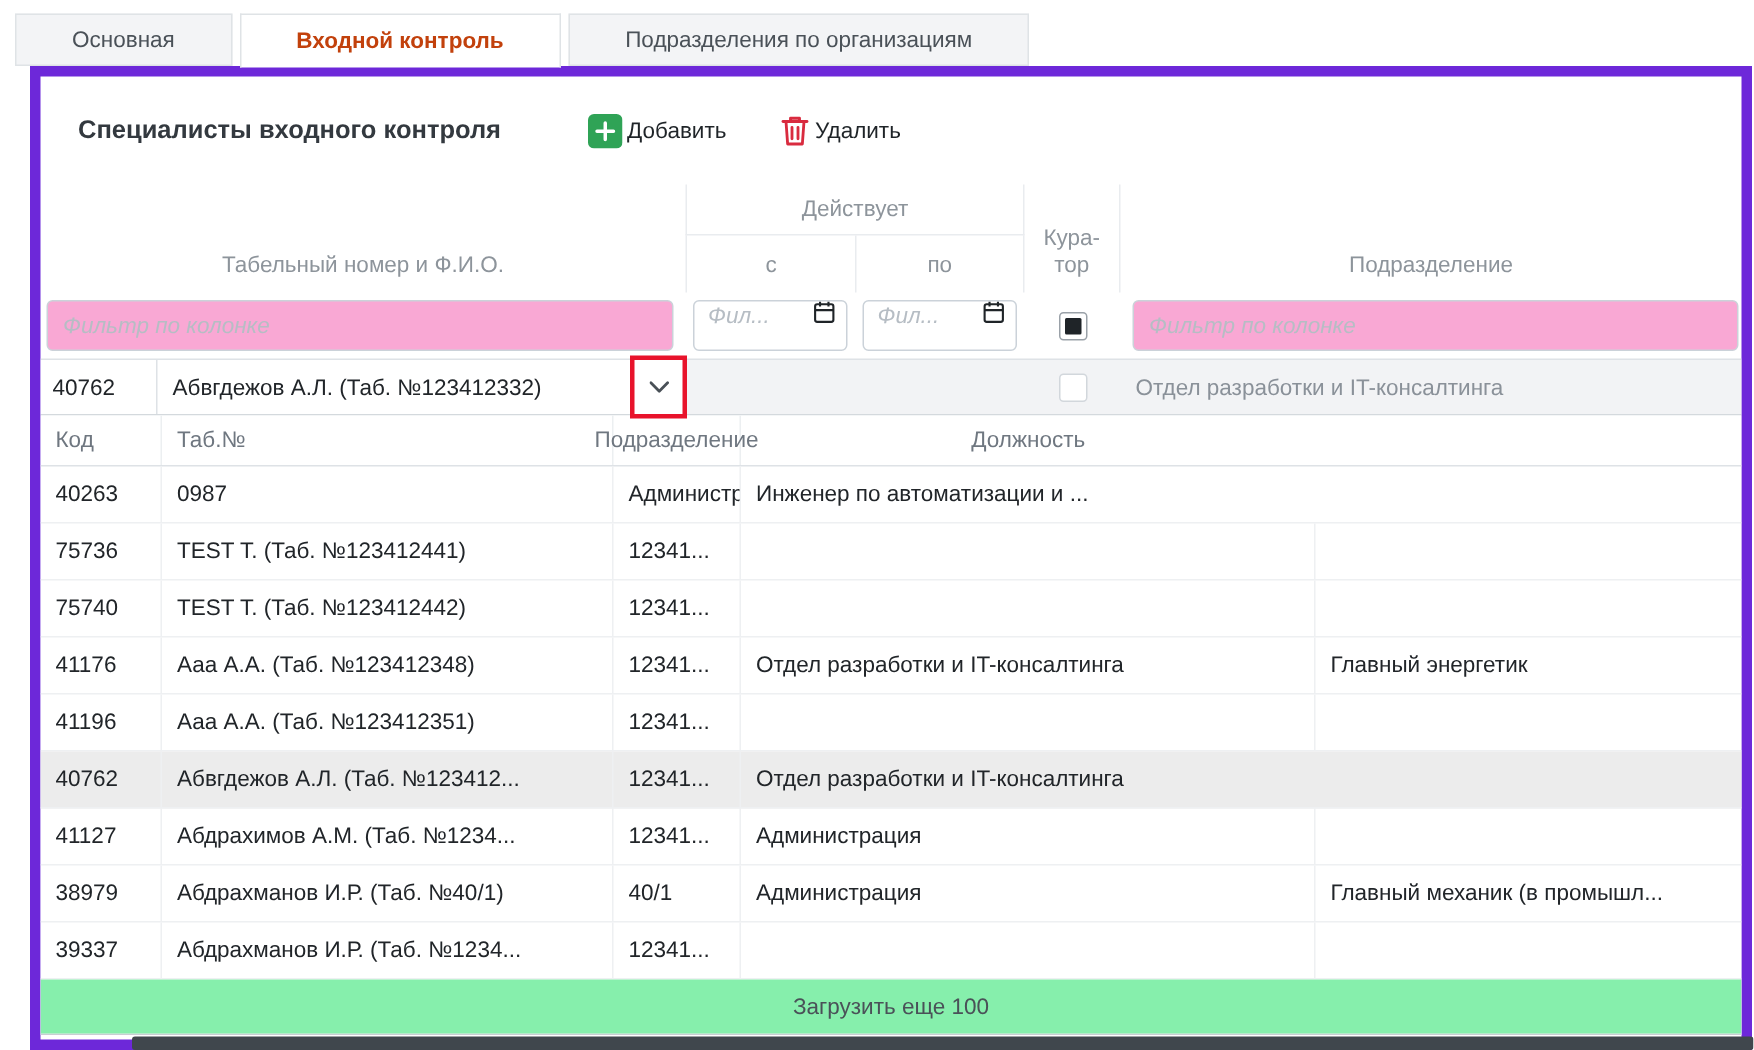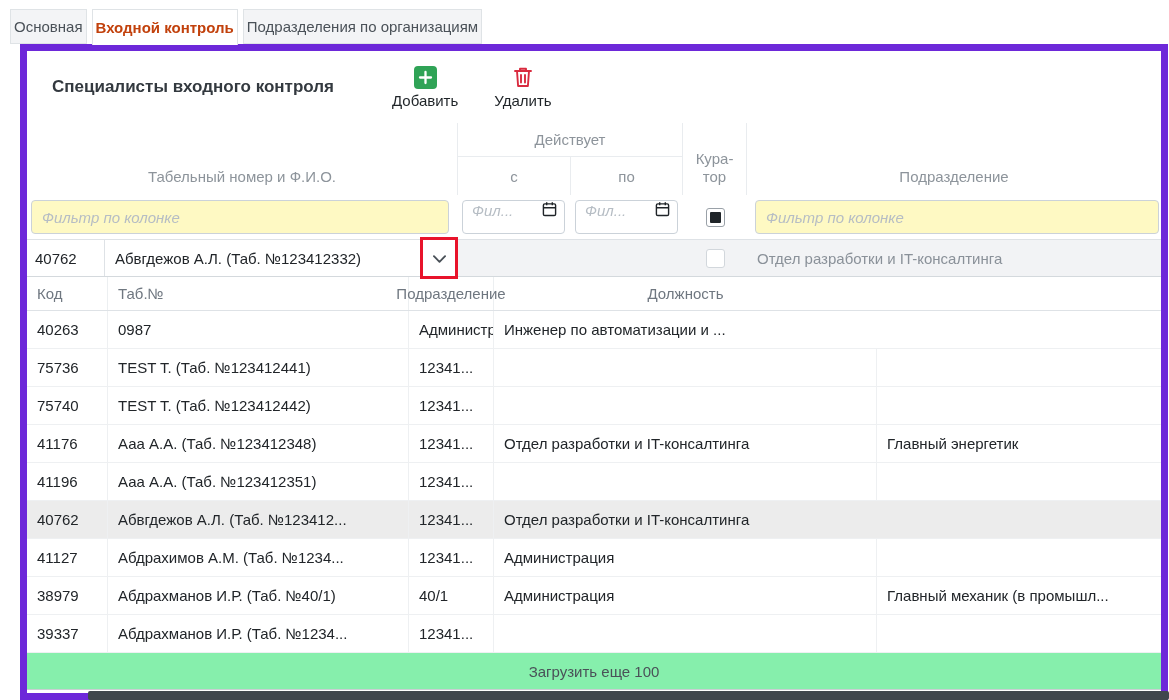--- a/index.html
+++ b/index.html
@@ -2,47 +2,47 @@
 <html><head>
 <meta charset="utf-8">
 <style>
   *{box-sizing:border-box;margin:0;padding:0}
   html,body{width:1169px;height:700px}
   body{font-family:"Liberation Sans",sans-serif;background:#fff;color:#212529;position:relative;overflow:hidden}
   .screen{position:absolute;inset:0}
 
   
   .tabbar{position:absolute;left:10px;top:9px;display:flex;gap:5px;z-index:3}
-  .tab{height:35px;display:flex;align-items:center;padding:0 3px;background:#f3f4f6;border:1px solid #dfe3e6;color:#4a5158;font-size:15px;cursor:pointer;white-space:nowrap}
+  .tab{height:35px;display:flex;align-items:center;padding:0 37px;background:#f3f4f6;border:1px solid #dfe3e6;color:#4a5158;font-size:15px;cursor:pointer;white-space:nowrap}
   .tab.active{background:#fff;font-weight:700;color:#c2410c;height:36px;border-bottom:none}
 
   
   .panel{position:absolute;left:20px;top:44px;width:1148px;bottom:0;border:7px solid #6d28d9;background:#fff;overflow:hidden}
   .panel-head{display:flex;align-items:center;height:72px;padding-left:25px}
   .panel-title{font-size:17px;font-weight:700;color:#33393f}
   .toolbar{display:flex;gap:36px;margin-left:58px}
-  .tool-btn{display:flex;flex-direction:column;align-items:center;gap:3px;font-size:15px;color:#1f2428;cursor:pointer}
+  .tool-btn{display:flex;flex-direction:row;align-items:center;gap:3px;font-size:15px;color:#1f2428;cursor:pointer}
   .tool-btn .ic{height:24px;display:flex;align-items:center}
 
   
   .grid-head{display:grid;grid-template-columns:430px 113px 113px 64px 1fr;grid-template-rows:34px 38px 44px;width:100%}
   .hc{display:flex;align-items:flex-end;justify-content:center;color:#8d949b;font-size:15px}
   .h-fio{grid-column:1;grid-row:1/3;padding-bottom:10px}
   .h-group{grid-column:2/4;grid-row:1;align-items:center;border-left:1px solid #e9ecef;border-right:1px solid #e9ecef;border-bottom:1px solid #e9ecef}
   .h-c{grid-column:2;grid-row:2;padding-bottom:10px;border-left:1px solid #e9ecef}
   .h-po{grid-column:3;grid-row:2;padding-bottom:10px;border-left:1px solid #e9ecef;border-right:1px solid #e9ecef}
   .h-cur{grid-column:4;grid-row:1/3;padding:0 8px 8px;text-align:center;line-height:1.25;border-right:1px solid #e9ecef}
   .h-div{grid-column:5;grid-row:1/3;padding-bottom:10px}
   .fc{grid-row:3;display:flex;align-items:center}
   .fc-fio{grid-column:1;padding:0 8px 0 4px}
   .fc-from{grid-column:2;padding:0 5px}
   .fc-to{grid-column:3;padding:0 5px}
   .fc-cur{grid-column:4;justify-content:center}
   .fc-div{grid-column:5;padding:0 2px 0 8px}
-  input.filter{width:100%;height:34px;border:1px solid #cbd2d9;border-radius:4px;padding:0 10px;font-size:15px;font-family:inherit;color:#212529;background:#fef9c3}
+  input.filter{width:100%;height:34px;border:1px solid #cbd2d9;border-radius:4px;padding:0 10px;font-size:15px;font-family:inherit;color:#212529;background:#f9a8d4}
   input.filter::placeholder{color:#b6bdc4;font-style:italic}
   .datebox{width:100%;height:34px;border:1px solid #cbd2d9;border-radius:4px;display:flex;align-items:center;justify-content:space-between;padding:0 7px 13px 9px;background:#fff;cursor:pointer}
   .datebox .ph{color:#b6bdc4;font-style:italic;font-size:15px;white-space:nowrap;overflow:hidden}
   .checkbox{width:19px;height:19px;border:1px solid #9aa1a8;border-radius:3px;background:#fff;display:flex;align-items:center;justify-content:center;cursor:pointer}
   .checkbox .sq{width:11px;height:11px;background:#1f2428;border-radius:1px}
   .checkbox.empty{border-color:#d2d7dc}
 
   
   .edit-row{display:flex;height:38px;border-top:1px solid #dee2e6;border-bottom:1px solid #d4d9dd}
   .combo{width:430px;display:flex;background:#fff}

